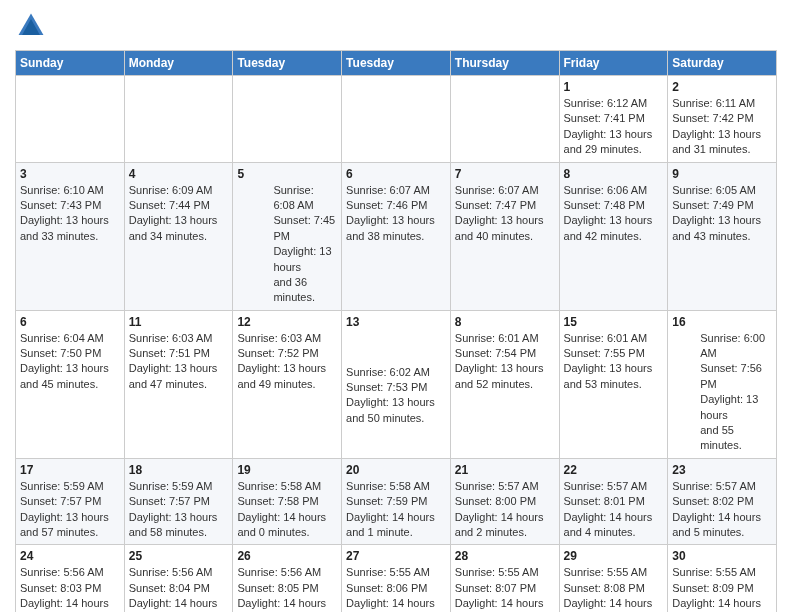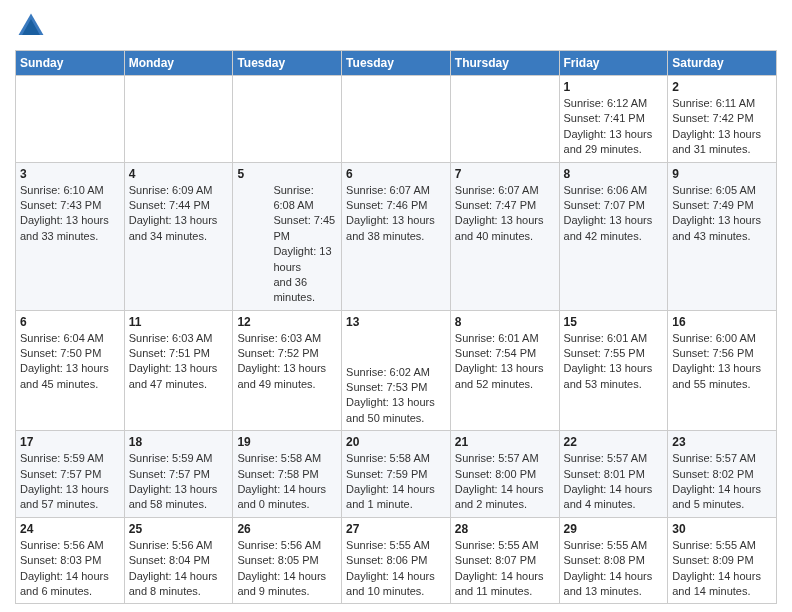--- a/index.html
+++ b/index.html
@@ -183,21 +183,21 @@
           <td>
             <span class="day-num">7</span>
             <div class="cell-detail" style="white-space: pre-line;">Sunrise: 6:07 AM
 Sunset: 7:47 PM
 Daylight: 13 hours
 and 40 minutes.</div>
           </td>
           <td>
             <span class="day-num">8</span>
             <div class="cell-detail" style="white-space: pre-line;">Sunrise: 6:06 AM
-Sunset: 7:07 PM
+Sunset: 7:48 PM
 Daylight: 13 hours
 and 42 minutes.</div>
           </td>
           <td>
             <span class="day-num">9</span>
             <div class="cell-detail" style="white-space: pre-line;">Sunrise: 6:05 AM
 Sunset: 7:49 PM
 Daylight: 13 hours
 and 43 minutes.</div>
           </td>
@@ -240,21 +240,21 @@
           </td>
           <td>
             <span class="day-num">15</span>
             <div class="cell-detail" style="white-space: pre-line;">Sunrise: 6:01 AM
 Sunset: 7:55 PM
 Daylight: 13 hours
 and 53 minutes.</div>
           </td>
           <td>
             <span class="day-num">16</span>
-            <div class="cell-detail" style="white-space: pre-line;">Sunrise: 6:00 AM
+            <div class="cell-detail" style="white-space: pre-line; margin-left: 28px;">Sunrise: 6:00 AM
 Sunset: 7:56 PM
 Daylight: 13 hours
 and 55 minutes.</div>
           </td>
         </tr>
         <tr>
           <td>
             <span class="day-num">17</span>
             <div class="cell-detail" style="white-space: pre-line;">Sunrise: 5:59 AM
 Sunset: 7:57 PM

